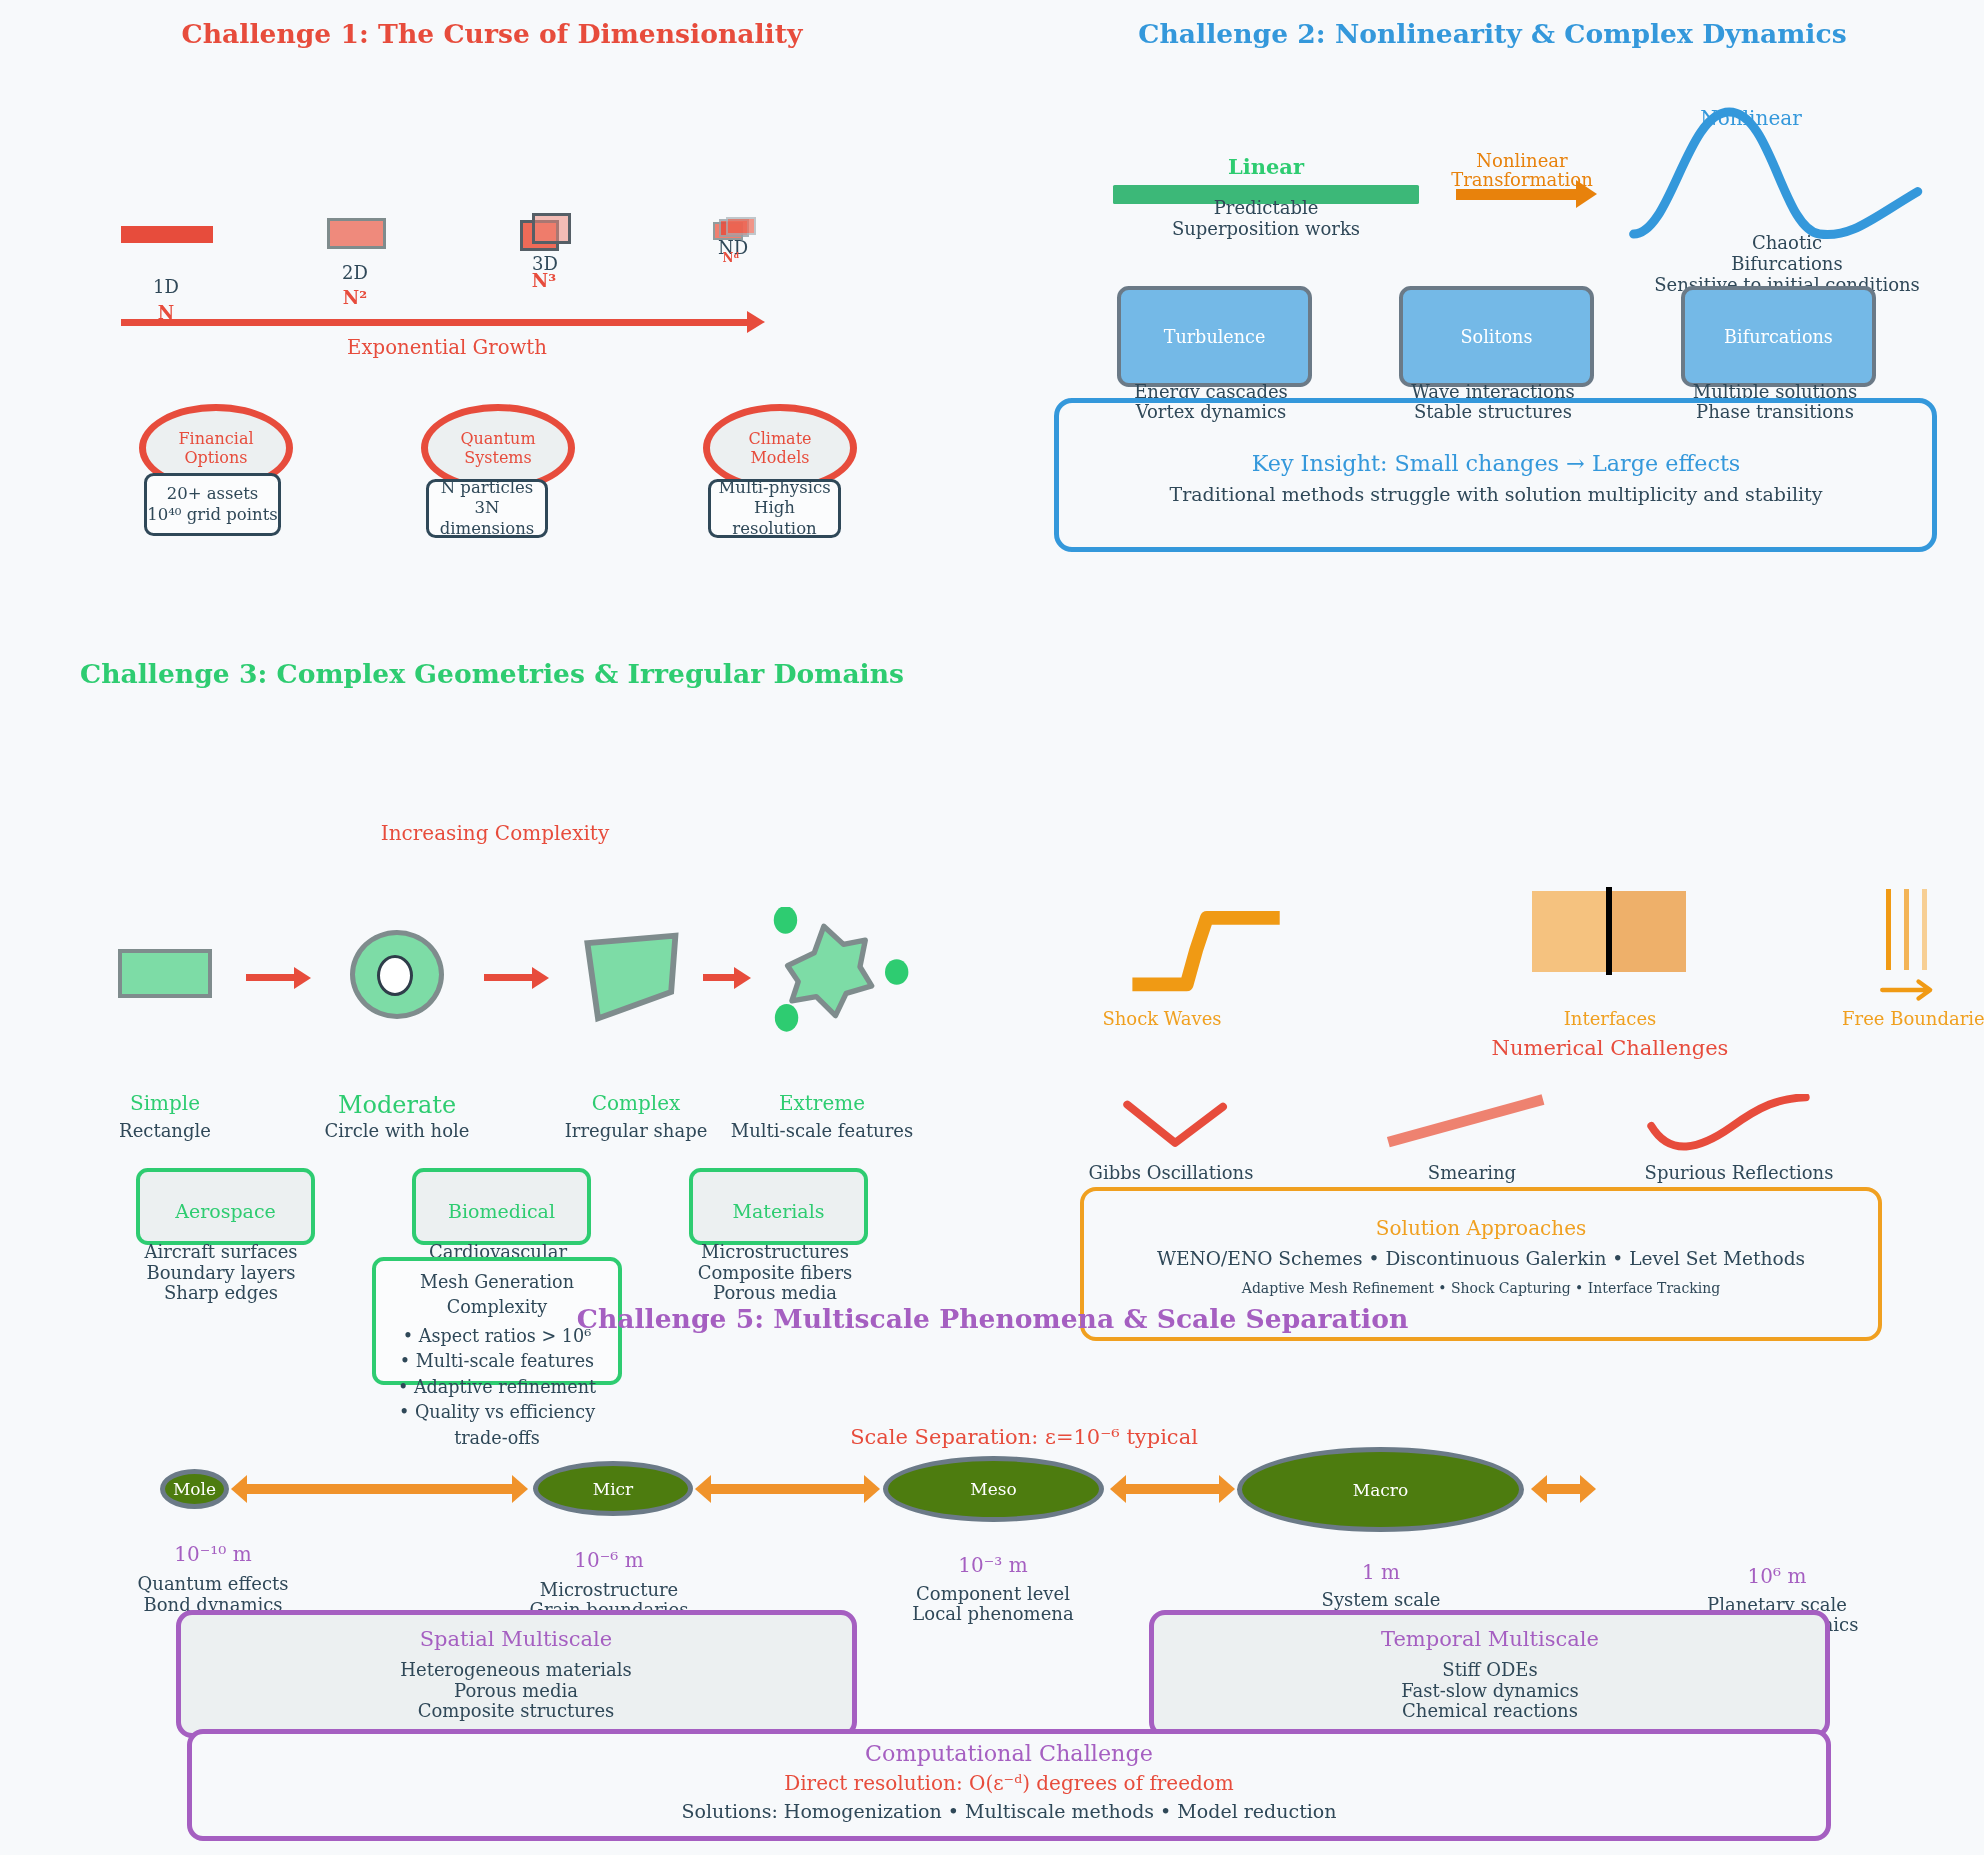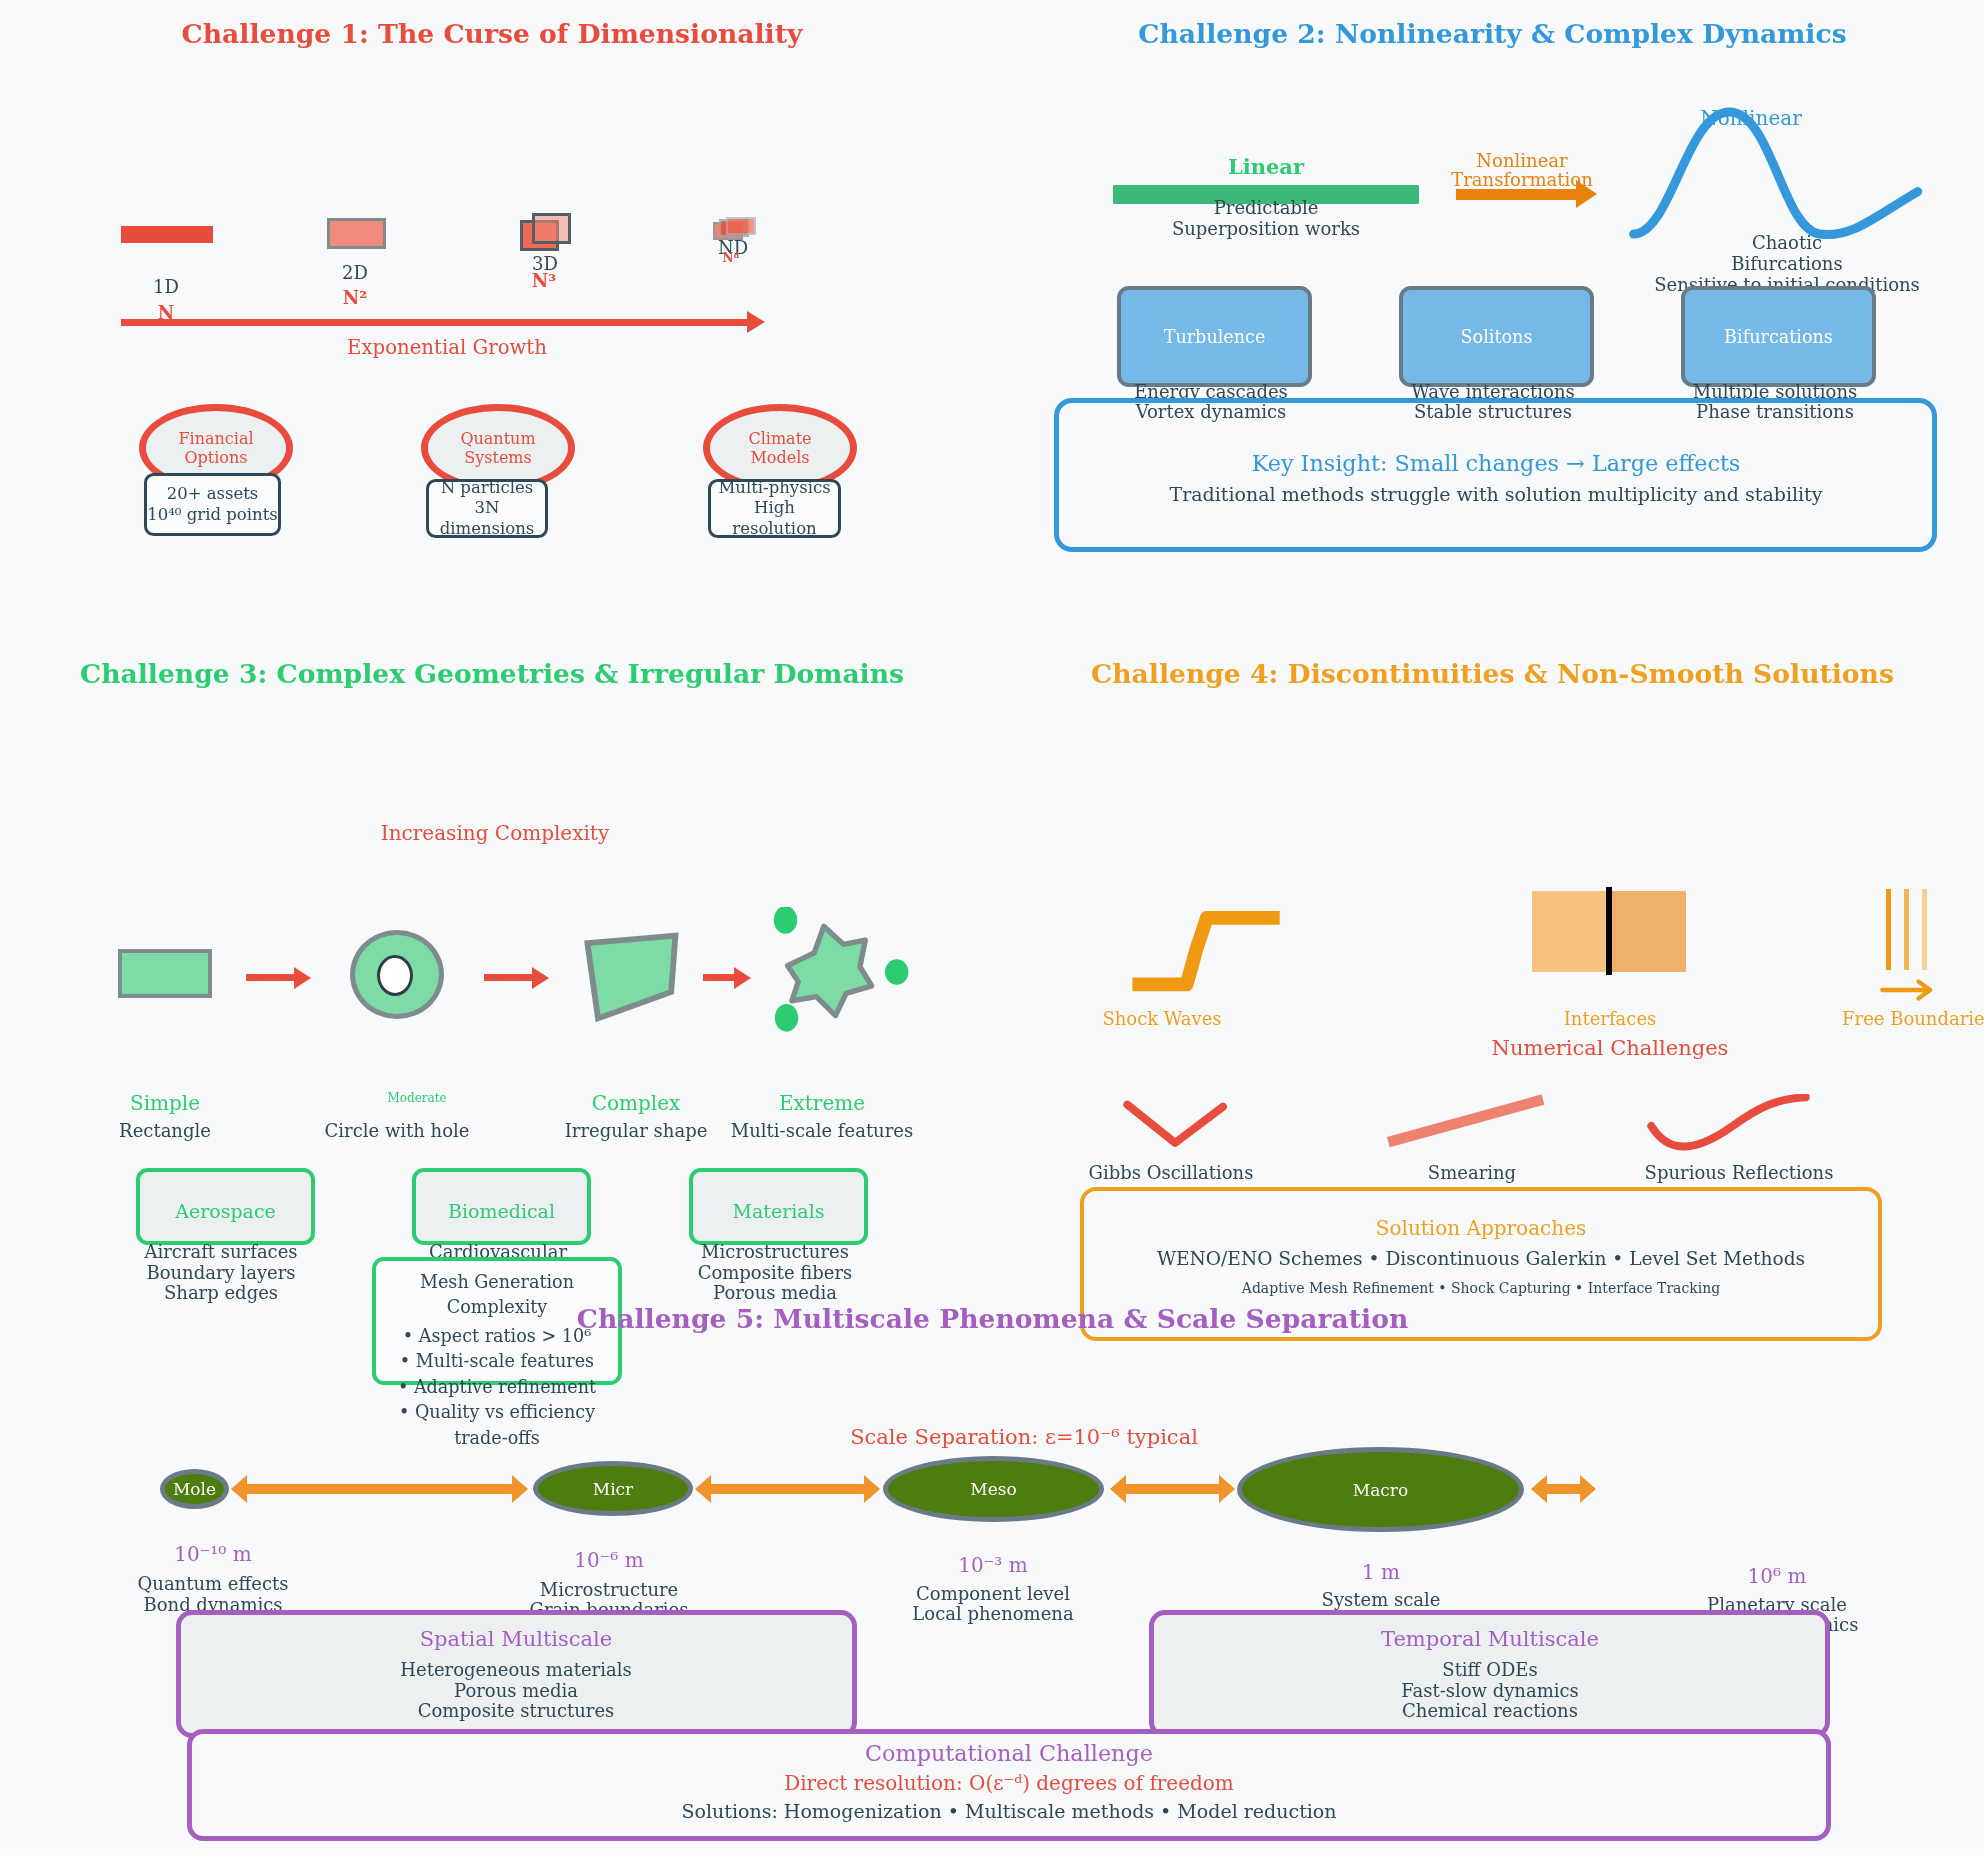--- a/index.html
+++ b/index.html
@@ -187,21 +187,21 @@
 
   <svg style="position:absolute;left:761px;top:271px;width:149px;height:128px;" viewBox="0 0 280 240">
     <path d="M 50 110 L 100 86 L 118 36 L 155 70 L 196 62 L 186 112 L 208 148 L 160 162 L 140 204 L 104 168 L 58 176 L 70 140 Z" fill="#7ddca6" stroke="#7f8c8d" stroke-width="10" stroke-linejoin="round"></path>
     <ellipse cx="46" cy="24" rx="22" ry="26" fill="#2ecc71"></ellipse>
     <ellipse cx="48" cy="208" rx="22" ry="26" fill="#2ecc71"></ellipse>
     <ellipse cx="255" cy="122" rx="22" ry="24" fill="#2ecc71"></ellipse>
   </svg>
 
   <div class="accent" style="left:165px;top:455px;color:#2ecc71;font-size:20px;font-weight:normal;">Simple</div>
   <div class="lbl c" style="left:165px;top:485px;">Rectangle</div>
-  <div class="accent" style="left:397px;top:455px;color:#2ecc71;font-size:12px;font-weight:normal;margin-left:20px;">Moderate</div>
+  <div class="accent" style="left:397px;top:455px;color:#2ecc71;font-size:24px;font-weight:normal;">Moderate</div>
   <div class="lbl c" style="left:397px;top:485px;">Circle with hole</div>
   <div class="accent" style="left:636px;top:455px;color:#2ecc71;font-size:20px;font-weight:normal;">Complex</div>
   <div class="lbl c" style="left:636px;top:485px;">Irregular shape</div>
   <div class="accent" style="left:822px;top:455px;color:#2ecc71;font-size:20px;font-weight:normal;">Extreme</div>
   <div class="lbl c" style="left:822px;top:485px;">Multi-scale features</div>
 
   <div class="greenchip" style="position:absolute;left:136px;top:532px;width:171px;height:59px;">
       <span>Aerospace</span>
     </div>
   <div class="greenchip" style="position:absolute;left:412px;top:532px;width:171px;height:59px;">
@@ -226,21 +226,20 @@
   <div class="meshbox" style="position:absolute;left:372px;top:621px;width:250px;height:128px;">
     <div style="margin-bottom:3.2px;">Mesh Generation Complexity</div>
     <div>• Aspect ratios &gt; 10⁶</div>
     <div>• Multi-scale features</div>
     <div>• Adaptive refinement</div>
     <div>• Quality vs efficiency trade-offs</div>
   </div>
 </div>
 
 <div class="panel" id="c4" style="left:1000px;top:636px;width:985px;height:654px;">
-  <div class="ptitle" style="top:22.3px;color:#f0a020;">Challenge 4: Discontinuities &amp; Non-Smooth Solutions</div>
 
   <svg style="position:absolute;left:128px;top:250px;width:213px;height:117px;" viewBox="0 0 400 220">
     <path d="M 8 185 L 110 185 L 128 120 L 148 60 L 285 60" fill="none" stroke="#f09a14" stroke-width="26" stroke-linejoin="round" stroke-linecap="butt"></path>
   </svg>
   <div class="accent" style="left:162px;top:372px;color:#f0a020;font-size:18px;font-weight:normal;">Shock Waves</div>
 
   <div style="position:absolute;left:532px;top:255px;width:154px;height:81px;">
     <div style="position:absolute;left:0;top:0;width:77px;height:81px;background:#f5c27f;"></div>
     <div style="position:absolute;left:77px;top:0;width:77px;height:81px;background:#eeb06a;"></div>
     <div style="position:absolute;left:74px;top:-3.7px;width:5.9px;height:88px;background:#000;"></div>

